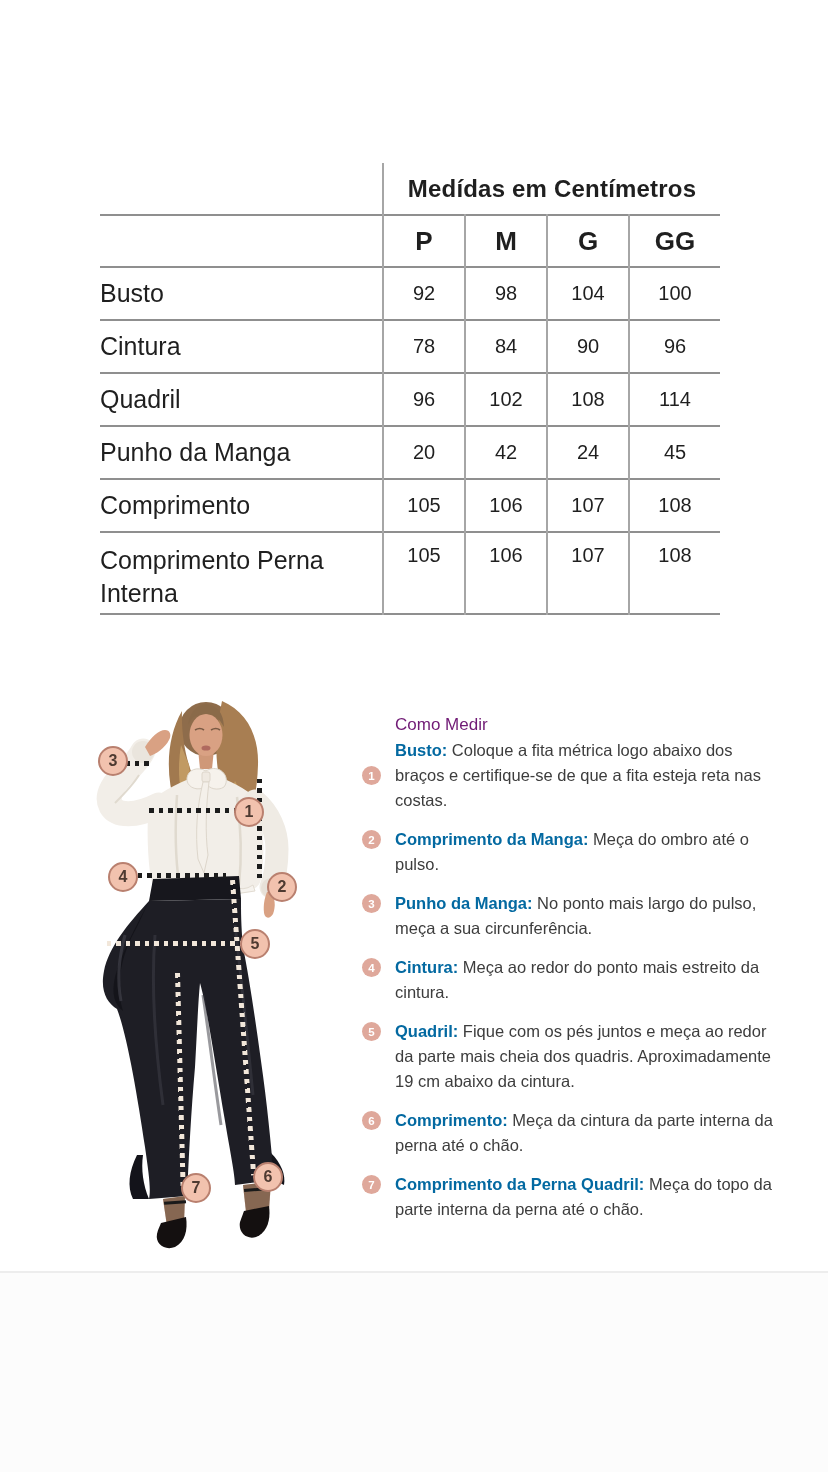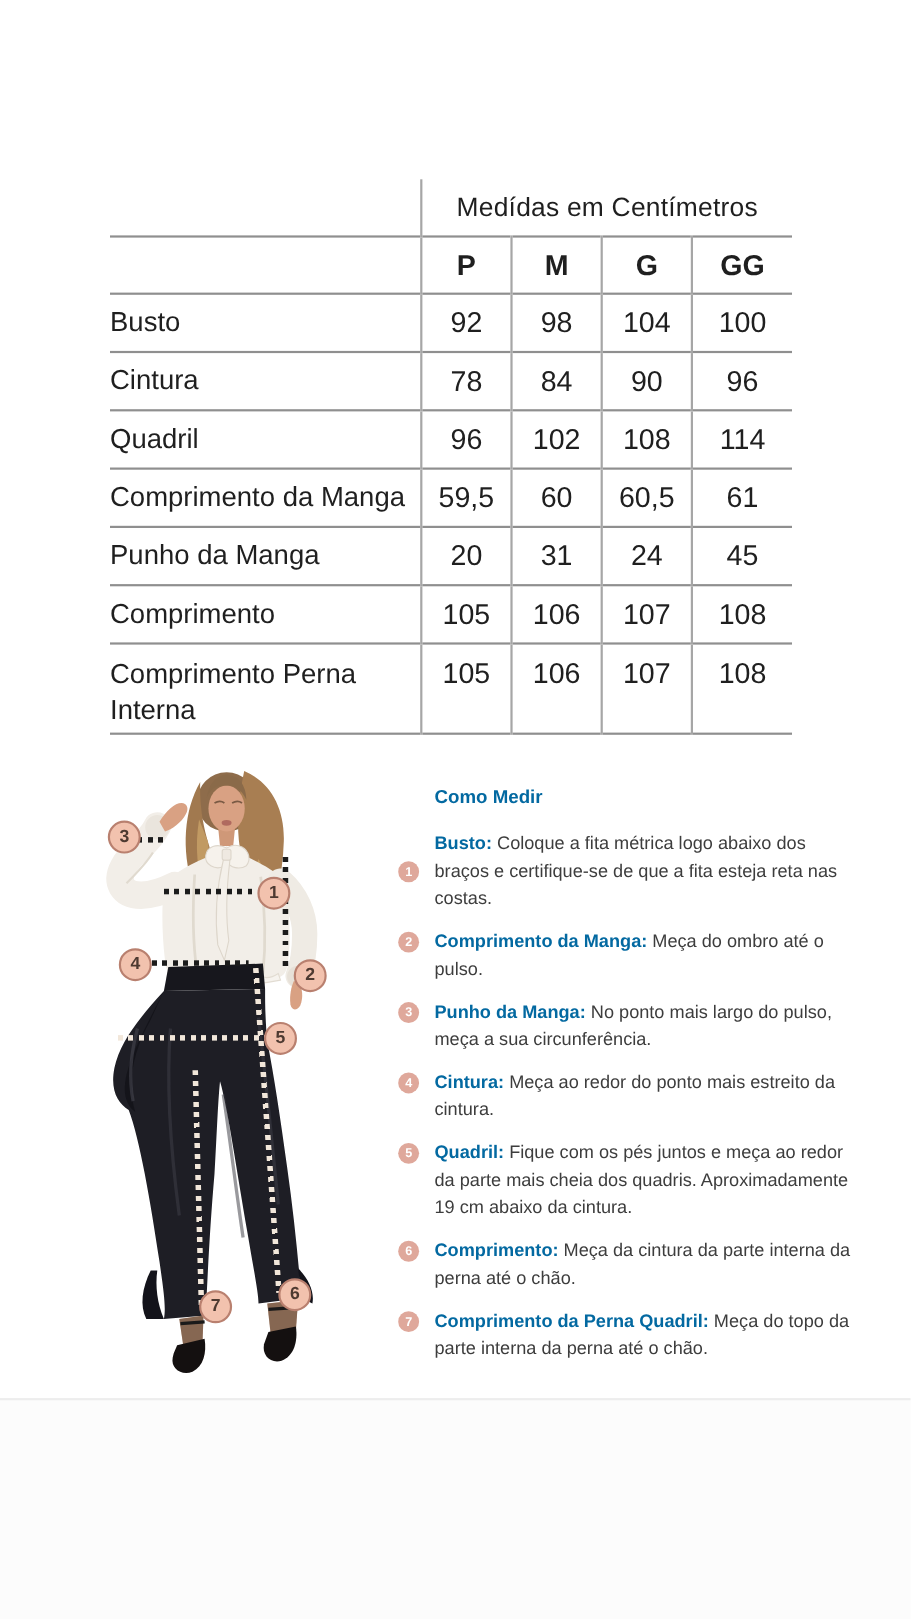--- a/index.html
+++ b/index.html
@@ -5,22 +5,22 @@
   html,body{margin:0;padding:0;background:#ffffff;}
   .page{position:relative;width:828px;height:1472px;background:#fff;overflow:hidden;
         font-family:"Liberation Sans",sans-serif;}
 
   
   table.size-table{position:absolute;left:100px;top:163px;width:620px;
       border-collapse:collapse;table-layout:fixed;color:#1f1f1f;}
   table.size-table td{padding:0;box-sizing:border-box;vertical-align:middle;}
   table.size-table tr{border-bottom:2px solid #8f8f8f;}
   td.lbl{text-align:left;padding-left:22px;font-size:25px;white-space:nowrap;}
-  td.val{text-align:center;font-size:26px;border-left:2px solid #a6a6a6;}
-  td.tbl-title{font-weight:normal;font-size:24px;text-align:center;
+  td.val{text-align:center;font-size:20px;border-left:2px solid #a6a6a6;}
+  td.tbl-title{font-weight:bold;font-size:24px;text-align:center;
       border-left:2px solid #a6a6a6;letter-spacing:.2px;}
   td.size-h{font-weight:bold;font-size:26px;text-align:center;border-left:2px solid #a6a6a6;}
   tr.h52{height:52px;} tr.h53{height:53px;margin-left:44px;}
   tr.row-tall{height:82px;}
   tr.row-tall td{vertical-align:top;padding-top:11px;}
   tr.row-tall td.lbl{white-space:normal;line-height:33px;margin-left:20px;}
 
   
   .model-wrap{position:absolute;left:85px;top:685px;width:270px;height:585px;}
   .dotline-h{position:absolute;height:5px;
@@ -28,21 +28,21 @@
   .dotline-v{position:absolute;width:5px;
       background:repeating-linear-gradient(to bottom,var(--dot,#1c1c1c) 0 4.5px,transparent 4.5px 9.5px);}
   .dot-light{--dot:#f2e7da;}
   .fig-marker{position:absolute;width:30px;height:30px;border-radius:50%;
       background:var(--marker-fill,#f2c2ae);border:2px solid var(--marker-border,#b9806f);
       color:#4e3a31;font-size:16px;font-weight:bold;display:flex;align-items:center;
       justify-content:center;box-sizing:border-box;z-index:5;}
 
   
   .instructions{position:absolute;left:362px;top:712px;width:430px;color:#3d3d3d;}
-  .instr-title{font-size:17px;font-weight:bold;color:#0369a1;margin:0 0 18px 33px;line-height:25px;}
+  .instr-title{font-size:17px;font-weight:normal;color:#701a75;margin:0 0 1px 33px;line-height:25px;}
   .instr-item{display:flex;gap:14px;margin-top:14px;align-items:flex-start;}
   .instr-item.first{margin-top:1px;}
   .item-badge{width:19px;height:19px;border-radius:50%;background:var(--badge,#dfa89b);
       color:#fff;font-size:11.5px;font-weight:bold;display:flex;align-items:center;
       justify-content:center;flex:0 0 19px;margin-top:3px;}
   .instr-item.first .item-badge{align-self:center;margin-top:0;}
   .instr-text{font-size:16.5px;line-height:25px;width:388px;}
   .term{font-weight:bold;color:#0369a1;}
 
   
@@ -89,30 +89,23 @@
       <td class="val">96</td>
     </tr>
     <tr class="h53">
       <td class="lbl">Quadril</td>
       <td class="val">96</td>
       <td class="val">102</td>
       <td class="val">108</td>
       <td class="val">114</td>
     </tr>
     <tr class="h53">
-      <td class="lbl">Comprimento da Manga</td>
-      <td class="val">59,5</td>
-      <td class="val">60</td>
-      <td class="val">60,5</td>
-      <td class="val">61</td>
-    </tr>
-    <tr class="h53">
       <td class="lbl">Punho da Manga</td>
       <td class="val">20</td>
-      <td class="val">31</td>
+      <td class="val">42</td>
       <td class="val">24</td>
       <td class="val">45</td>
     </tr>
     <tr class="h53">
       <td class="lbl">Comprimento</td>
       <td class="val">105</td>
       <td class="val">106</td>
       <td class="val">107</td>
       <td class="val">108</td>
     </tr>

